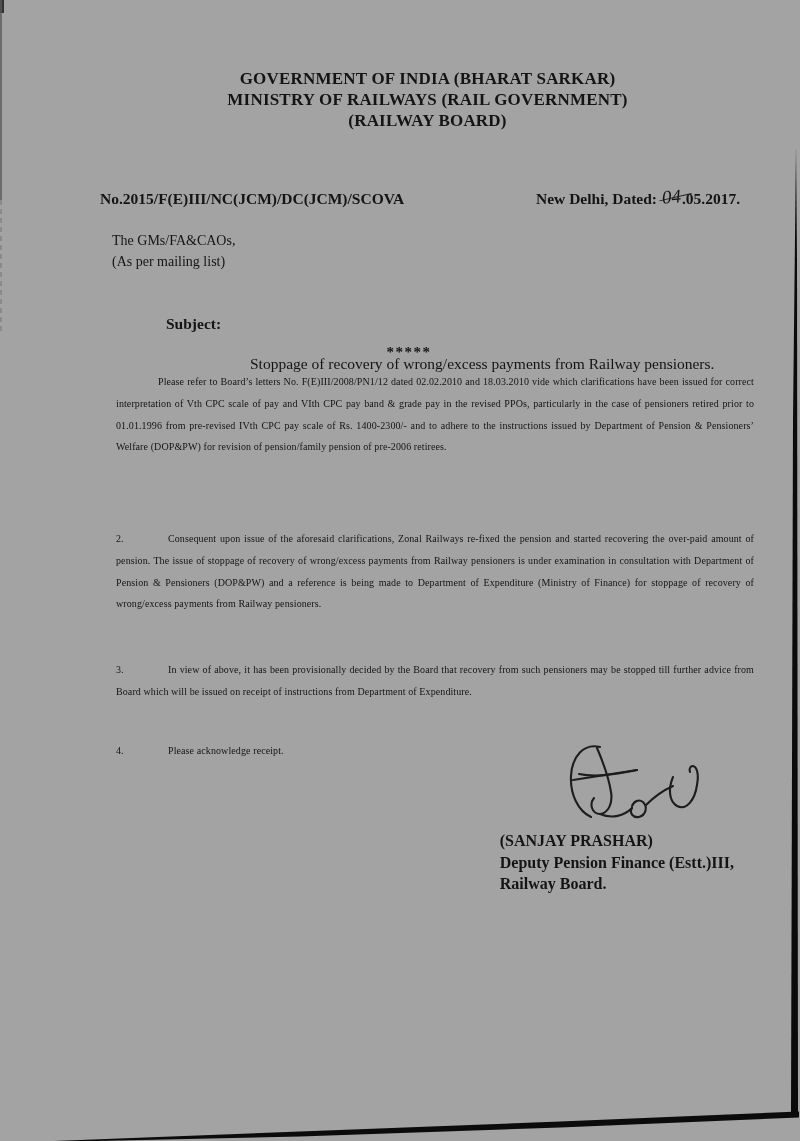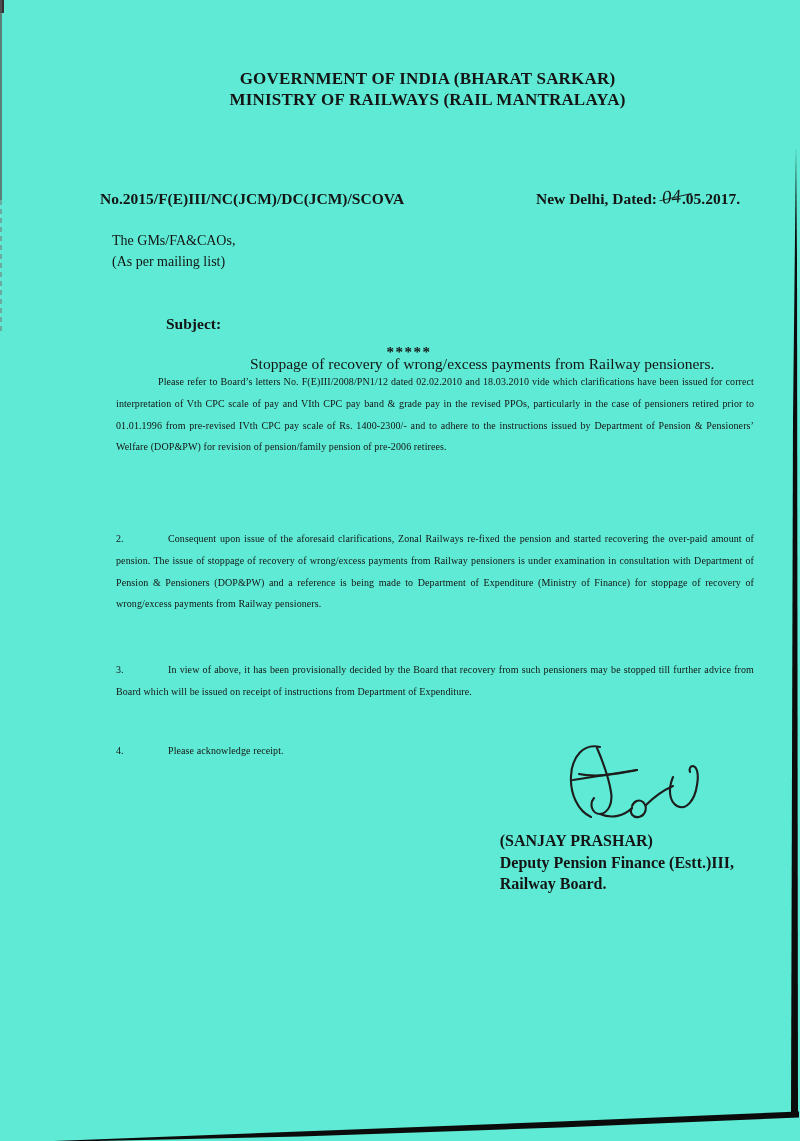--- a/index.html
+++ b/index.html
@@ -6,21 +6,21 @@
   body {
     width: 800px; height: 1141px;
     background: #ffffff;
     font-family: "Liberation Serif", "DejaVu Serif", serif;
     color: #141414;
     position: relative;
     overflow: hidden;
   }
   .page {
     position: absolute; inset: 0;
-    background: #5eead4;
+    background: #a3a3a3;
     overflow: hidden;
     padding-left: 29px;
   }
   .overlay {
     position: absolute; left: 0; top: 0;
     pointer-events: none;
   }
   .letterhead {
     position: absolute; top: 68px; left: 100px; width: 655px;
     text-align: center; font-weight: bold;
@@ -74,21 +74,22 @@
     font-size: 16px; line-height: 21.5px;
   }
 </style>
 </head>
 <body>
 
 <div class="page">
 
   <div class="letterhead">
     <div>GOVERNMENT OF INDIA (BHARAT SARKAR)</div>
-    <div>MINISTRY OF RAILWAYS (RAIL MANTRALAYA)</div>
+    <div>MINISTRY OF RAILWAYS (RAIL GOVERNMENT)</div>
+    <div>(RAILWAY BOARD)</div>
   </div>
 
   <div class="refline">
     <span>No.2015/F(E)III/NC(JCM)/DC(JCM)/SCOVA</span>
     <span><span>New Delhi, Dated: </span><span class="handwritten">04</span><span>.05.2017.</span></span>
   </div>
 
   <div class="addressee">
     <div>The GMs/FA&amp;CAOs,</div>
     <div>(As per mailing list)</div>

